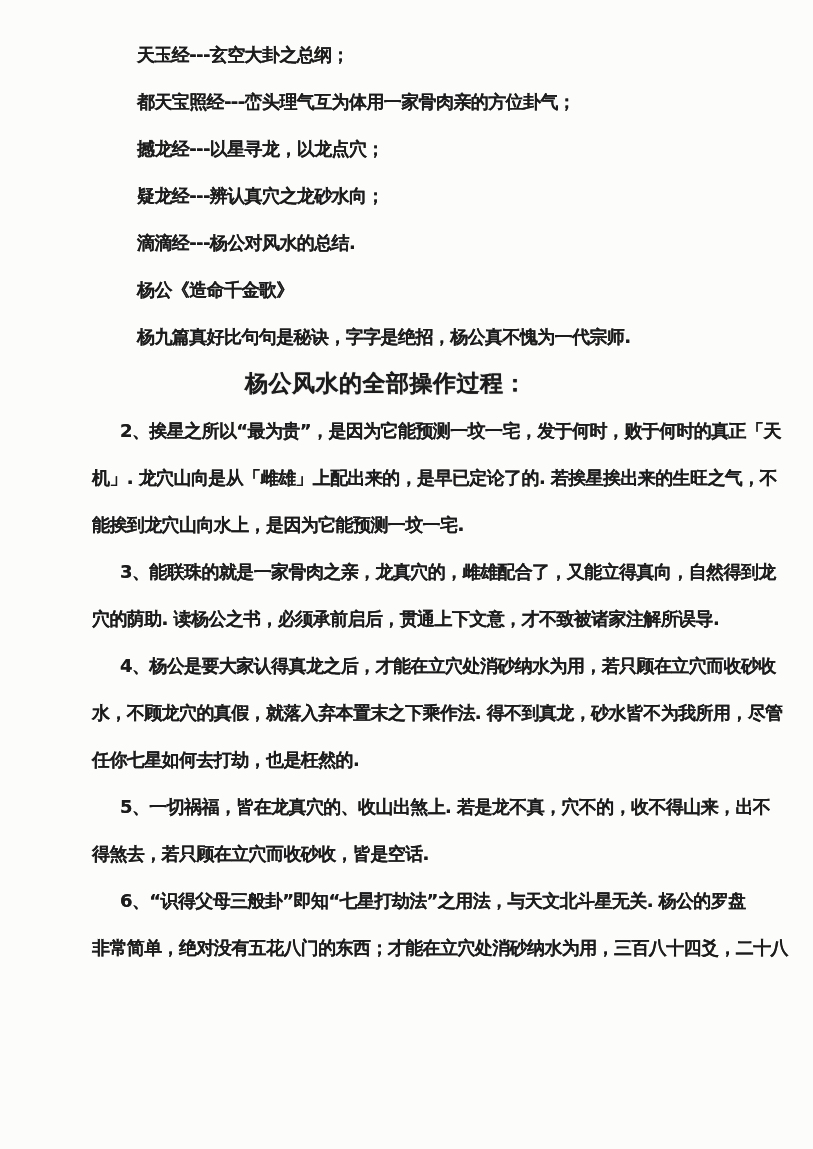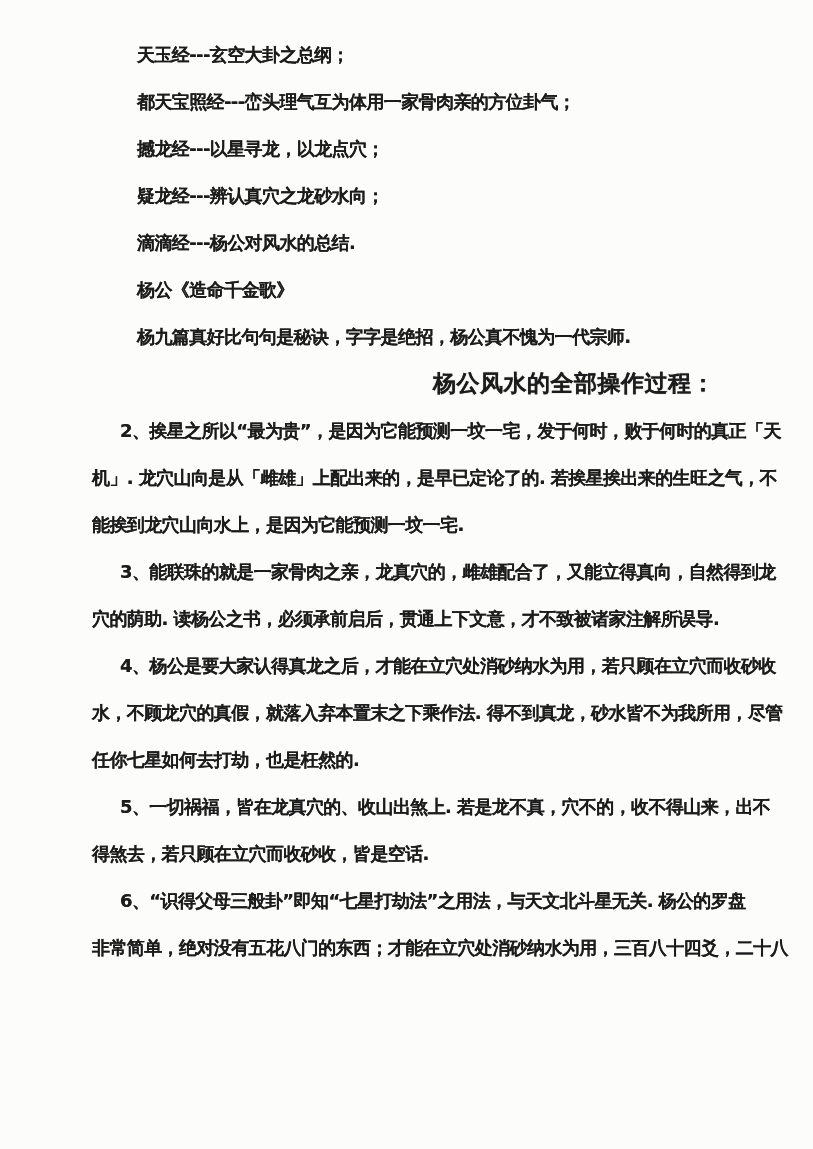--- a/index.html
+++ b/index.html
@@ -40,21 +40,21 @@
   .para-first {
     text-indent: 28px;
   }
   .heading {
     margin: 0;
     height: 47px;
     line-height: 47px;
     font-size: 23px;
     font-weight: 700;
     letter-spacing: 0.5px;
-    text-align: right;
+    text-align: center;
     position: relative;
     left: -35px;
     white-space: nowrap;
     text-shadow: 0 0 0.7px rgba(20,20,20,0.9);
   }
 </style>
 </head>
 <body>
 
 <div class="page">

